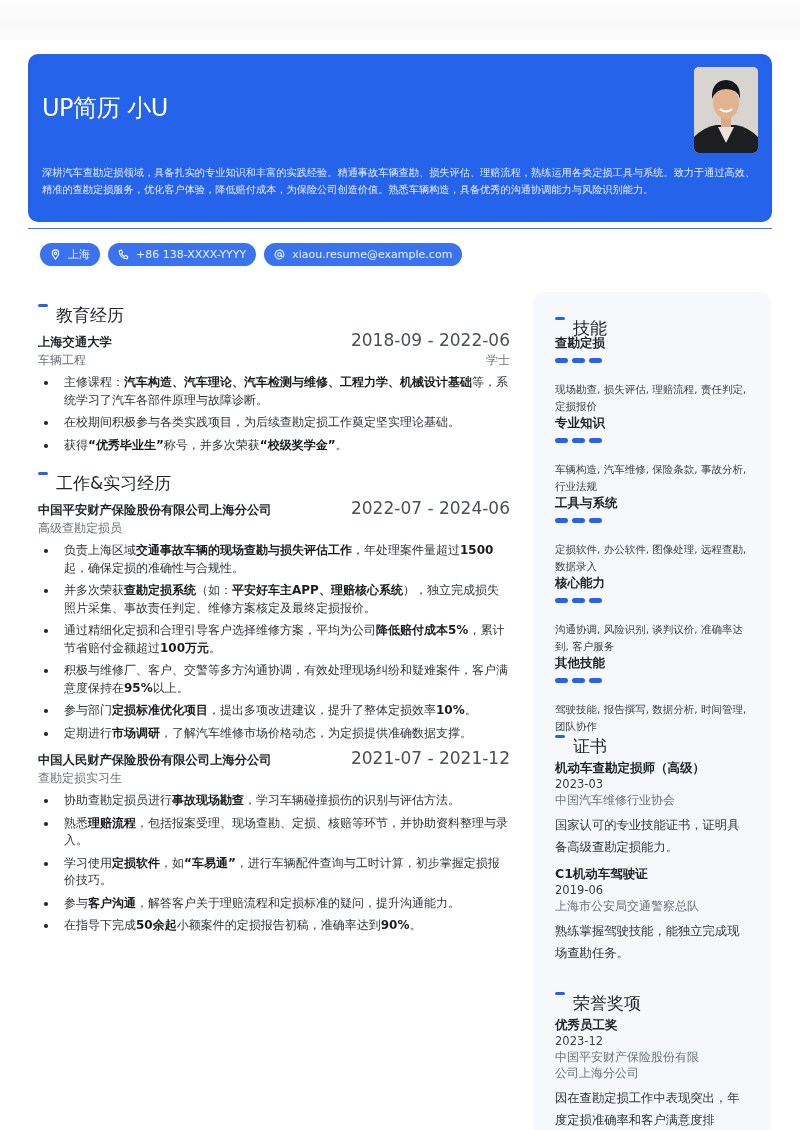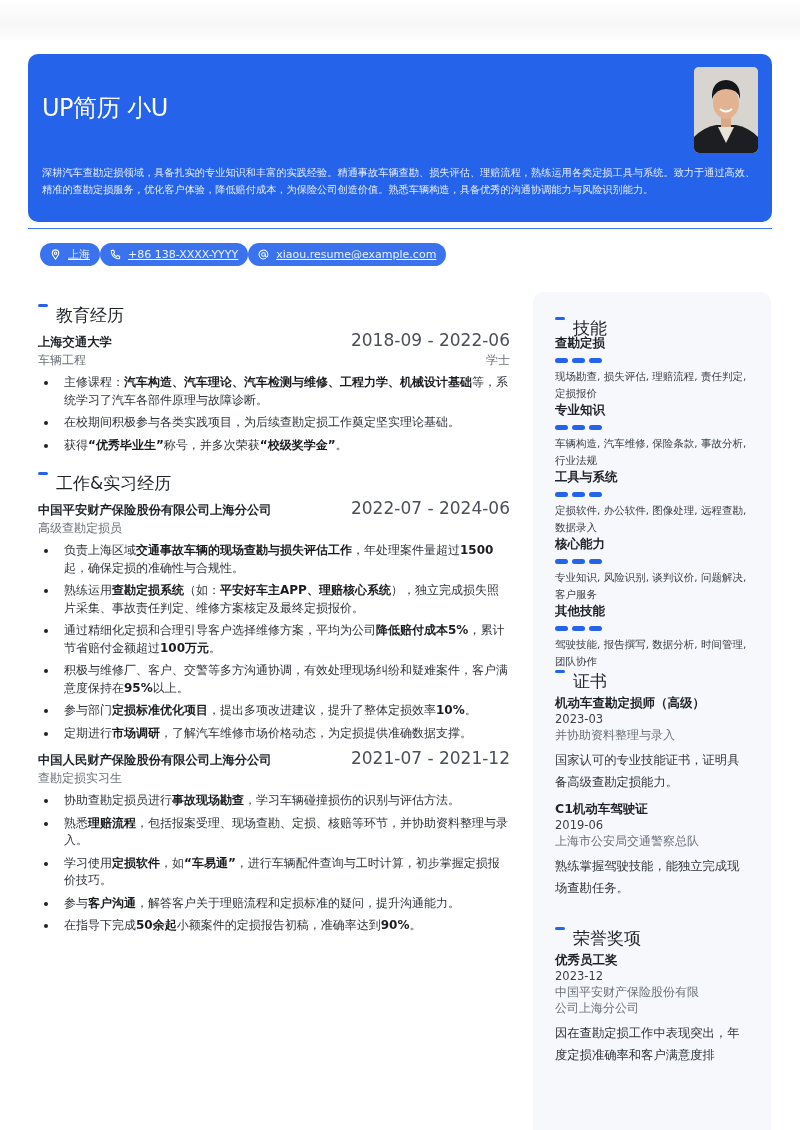--- a/index.html
+++ b/index.html
@@ -9,21 +9,21 @@
     background: linear-gradient(#ffffff, #f7f7f7 60%, #fdfdfd); }
 
   
   .header { position: absolute; left: 28px; top: 54px; width: 744px; height: 168px;
     background: #2563eb; border-radius: 10px; color: #fff; }
   .header .name { position: absolute; left: 14px; top: 38px; font-size: 24px; font-weight: 500; letter-spacing: -0.5px; }
   .header .photo { position: absolute; left: 666px; top: 13px; width: 64px; height: 86px; border-radius: 5px;
     background: #d9d6d2; overflow: hidden; }
   .header .summary { position: absolute; left: 14px; top: 111px; width: 720px; font-size: 10.2px; line-height: 16.5px; color: #e6edfd; }
   .header .divider { position: absolute; left: 0; top: 174px; width: 744px; height: 1px; background: #3d78f0; }
-  .contacts { position: absolute; left: 12px; top: 189px; display: flex; gap: 0; text-decoration: underline; }
+  .contacts { position: absolute; left: 12px; top: 189px; display: flex; gap: 8px; }
   .pill { height: 23px; border-radius: 12px; background: #3b73ef; display: flex; align-items: center;
     padding: 0 10px; font-size: 11px; color: #eaf0ff; gap: 7px; }
   .pill svg { width: 11px; height: 11px; }
 
   
   .left { position: absolute; left: 38px; top: 304px; width: 472px; }
   .sec-title { display: flex; align-items: flex-start; font-size: 17px; font-weight: normal; color: #1f2329; height: 18px; }
   .sec-title .bar { width: 10px; height: 3px; border-radius: 2px; background: #2563eb; margin-right: 8px; }
   .entry-head { display: flex; justify-content: space-between; align-items: baseline; margin-top: 8px; }
   .entry-title { font-size: 12.3px; font-weight: bold; color: #1f2329; }
@@ -33,21 +33,21 @@
   ul.bullets li { position: relative; padding-left: 26px; font-size: 12px; line-height: 17.5px; color: #30343b; margin-bottom: 5px; }
   ul.bullets li::before { content: ""; position: absolute; left: 6px; top: 7px; width: 4px; height: 4px; border-radius: 50%; background: #222; }
   b { color: #1a1c20; }
 
   
   .right { position: absolute; left: 533px; top: 292px; width: 238px; height: 838px; background: #f6f8fc; border-radius: 10px 10px 0 0; }
   .rinner { position: absolute; left: 22px; top: 25px; width: 195px; }
   .skill-name { font-size: 12.5px; font-weight: bold; color: #1f2329; }
   .dots { display: flex; gap: 4px; margin-top: 6px; }
   .dots span { width: 13px; height: 5px; border-radius: 3px; background: #2563eb; }
-  .skill-desc { font-size: 10.5px; line-height: 17px; color: #3a3e45; margin-top: 5px; }
+  .skill-desc { font-size: 10.5px; line-height: 17px; color: #3a3e45; margin-top: 18px; }
   .r-entry-head { display: flex; justify-content: space-between; align-items: baseline; margin-top: 7px; flex-direction: column; }
   .r-entry-title { font-size: 12.5px; font-weight: bold; color: #1f2329; }
   .r-entry-date { font-size: 11.5px; color: #3a3e45; }
   .r-entry-org { font-size: 12px; color: #6b7079; line-height: 16px; width: 145px; margin-top: 1px; }
   .r-entry-desc { font-size: 12.3px; line-height: 22px; color: #30343b; margin-top: 6px; }
 </style>
 </head>
 <body>
 
 <div class="topshade"></div>
@@ -119,21 +119,21 @@
   <div>
     <div class="entry-head">
       <span class="entry-title">中国平安财产保险股份有限公司上海分公司</span>
       <span class="entry-date">2022-07 - 2024-06</span>
     </div>
     <div class="entry-sub">
         <span>高级查勘定损员</span>
       </div>
     <ul class="bullets">
         <li><span>负责上海区域</span><b>交通事故车辆的现场查勘与损失评估工作</b><span>，年处理案件量超过</span><b>1500</b><span>起，确保定损的准确性与合规性。</span></li>
-        <li><span>熟练运用</span><b>查勘定损系统</b><span>（如：</span><b>平安好车主APP、理赔核心系统</b><span>），独立完成损失照片采集、事故责任判定、维修方案核定及最终定损报价。</span></li>
+        <li><span>并多次荣获</span><b>查勘定损系统</b><span>（如：</span><b>平安好车主APP、理赔核心系统</b><span>），独立完成损失照片采集、事故责任判定、维修方案核定及最终定损报价。</span></li>
         <li><span>通过精细化定损和合理引导客户选择维修方案，平均为公司</span><b>降低赔付成本5%</b><span>，累计节省赔付金额超过</span><b>100万元</b><span>。</span></li>
         <li><span>积极与维修厂、客户、交警等多方沟通协调，有效处理现场纠纷和疑难案件，客户满意度保持在</span><b>95%</b><span>以上。</span></li>
         <li><span>参与部门</span><b>定损标准优化项目</b><span>，提出多项改进建议，提升了整体定损效率</span><b>10%</b><span>。</span></li>
         <li><span>定期进行</span><b>市场调研</b><span>，了解汽车维修市场价格动态，为定损提供准确数据支撑。</span></li>
       </ul>
   </div>
   <div>
     <div class="entry-head" style="margin-top:6px">
       <span class="entry-title">中国人民财产保险股份有限公司上海分公司</span>
       <span class="entry-date">2021-07 - 2021-12</span>
@@ -185,21 +185,21 @@
           </div>
           <div class="skill-desc">定损软件, 办公软件, 图像处理, 远程查勘, 数据录入</div>
         </div>
         <div>
           <div class="skill-name">核心能力</div>
           <div class="dots">
             <span></span>
             <span></span>
             <span></span>
           </div>
-          <div class="skill-desc">专业知识, 风险识别, 谈判议价, 问题解决, 客户服务</div>
+          <div class="skill-desc">沟通协调, 风险识别, 谈判议价, 准确率达到, 客户服务</div>
         </div>
         <div>
           <div class="skill-name">其他技能</div>
           <div class="dots">
             <span></span>
             <span></span>
             <span></span>
           </div>
           <div class="skill-desc">驾驶技能, 报告撰写, 数据分析, 时间管理, 团队协作</div>
         </div>
@@ -207,21 +207,21 @@
 
     <div class="sec-title" style="">
       <span class="bar"></span>
       <span>证书</span>
     </div>
     <div>
       <div class="r-entry-head">
         <span class="r-entry-title">机动车查勘定损师（高级）</span>
         <span class="r-entry-date">2023-03</span>
       </div>
-      <div class="r-entry-org" style="width:190px">并协助资料整理与录入</div>
+      <div class="r-entry-org" style="width:190px">中国汽车维修行业协会</div>
       <div class="r-entry-desc">国家认可的专业技能证书，证明具备高级查勘定损能力。</div>
     </div>
     <div>
       <div class="r-entry-head" style="margin-top:8px">
         <span class="r-entry-title">C1机动车驾驶证</span>
         <span class="r-entry-date">2019-06</span>
       </div>
       <div class="r-entry-org">上海市公安局交通警察总队</div>
       <div class="r-entry-desc">熟练掌握驾驶技能，能独立完成现场查勘任务。</div>
     </div>

